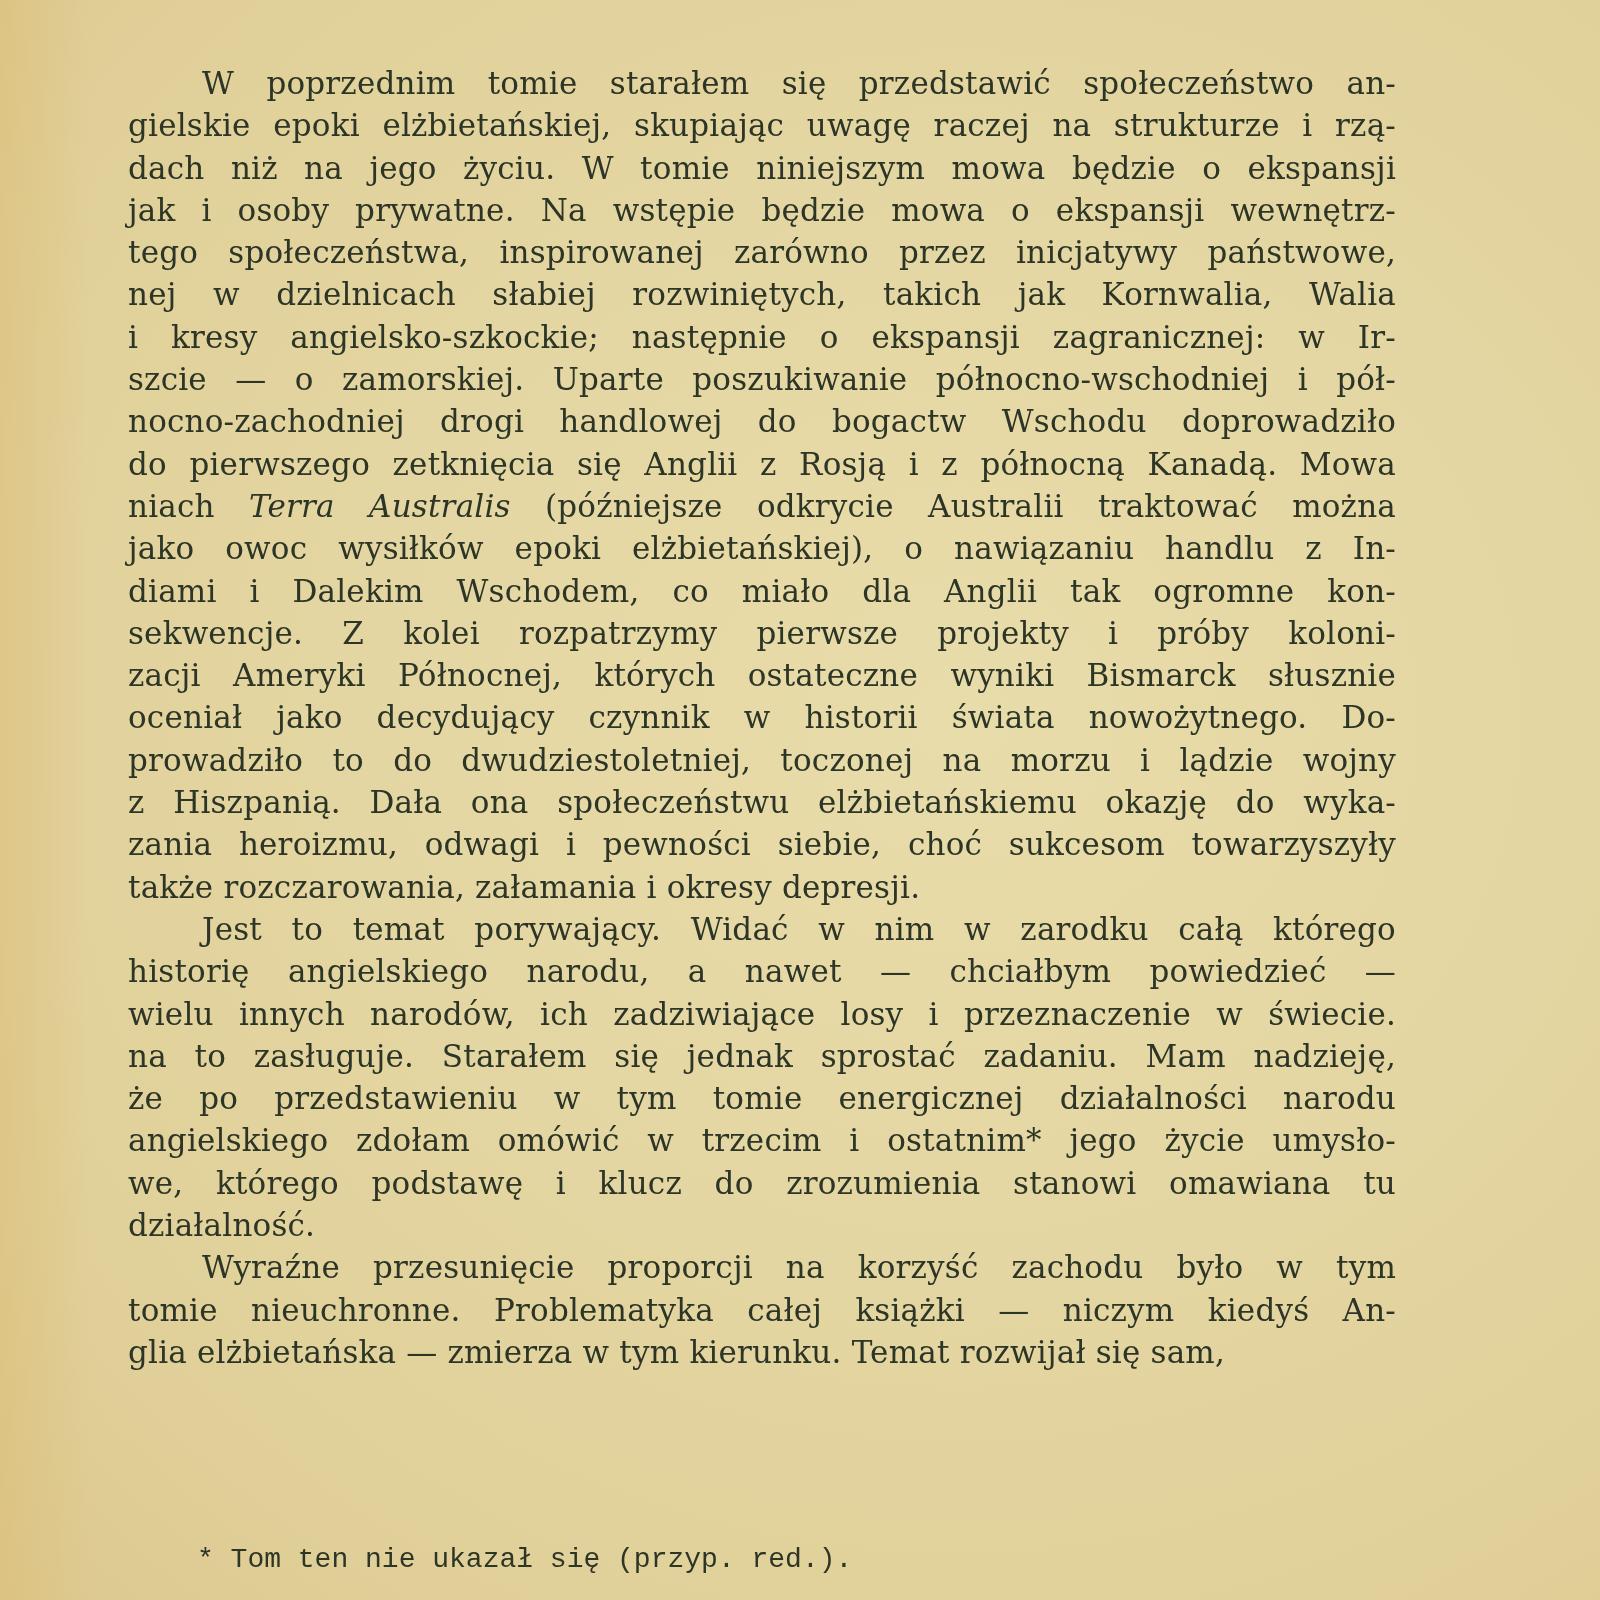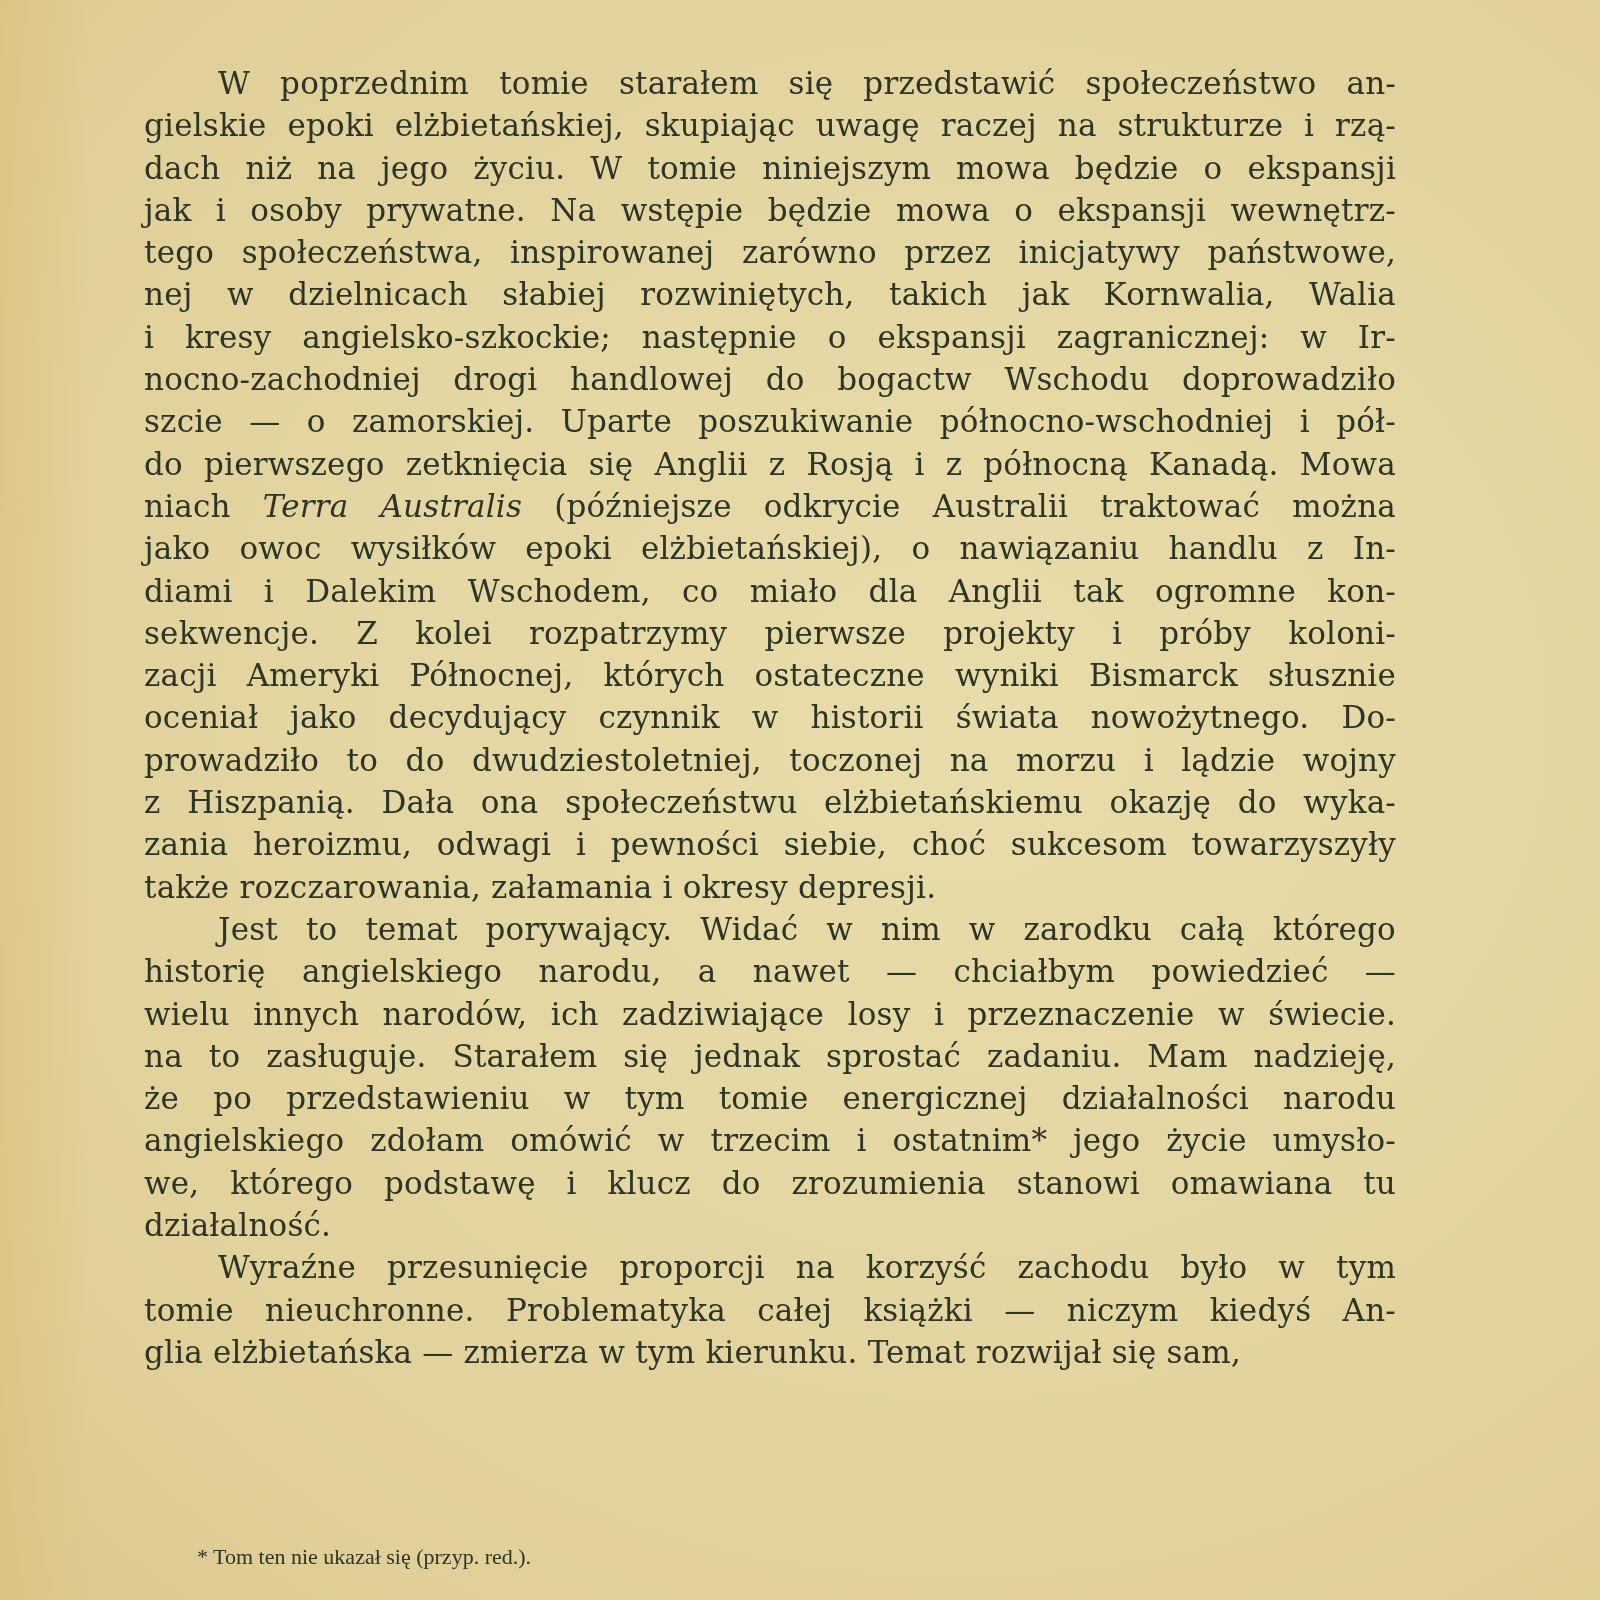--- a/index.html
+++ b/index.html
@@ -30,57 +30,56 @@
     font-size: 31px;
     letter-spacing: 0.2px;
   }
   .line {
     display: block;
     height: 42.3px;
     line-height: 42.3px;
     white-space: nowrap;
     text-align: justify;
     text-align-last: justify;
-    margin-left: 16px;
   }
   .line.indent {
     padding-left: 74px;
   }
   .line.last {
     text-align-last: left;
   }
   em {
     font-style: italic;
   }
   .footnote {
     position: absolute;
     left: 197px;
     top: 1544px;
-    font-family: Liberation Serif, serif;
-    font-size: 22px;
+    font-family: Liberation Mono, monospace;
+    font-size: 28px;
     color: #2c3526;
     white-space: nowrap;
   }
 </style>
 </head>
 <body>
 
 <div class="page-shade-left"></div>
 
 <div class="page" id="page">
     <div>
       <span class="line indent">W poprzednim tomie starałem się przedstawić społeczeństwo an-</span>
       <span class="line">gielskie epoki elżbietańskiej, skupiając uwagę raczej na strukturze i rzą-</span>
       <span class="line">dach niż na jego życiu. W tomie niniejszym mowa będzie o ekspansji</span>
       <span class="line">jak i osoby prywatne. Na wstępie będzie mowa o ekspansji wewnętrz-</span>
       <span class="line">tego społeczeństwa, inspirowanej zarówno przez inicjatywy państwowe,</span>
       <span class="line">nej w dzielnicach słabiej rozwiniętych, takich jak Kornwalia, Walia</span>
       <span class="line">i kresy angielsko-szkockie; następnie o ekspansji zagranicznej: w Ir-</span>
+      <span class="line">szcie — o zamorskiej. Uparte poszukiwanie północno-wschodniej i pół-</span>
       <span class="line">nocno-zachodniej drogi handlowej do bogactw Wschodu doprowadziło</span>
-      <span class="line">szcie — o zamorskiej. Uparte poszukiwanie północno-wschodniej i pół-</span>
       <span class="line">do pierwszego zetknięcia się Anglii z Rosją i z północną Kanadą. Mowa</span>
       <span class="line">niach <em>Terra Australis</em> (późniejsze odkrycie Australii traktować można</span>
       <span class="line">jako owoc wysiłków epoki elżbietańskiej), o nawiązaniu handlu z In-</span>
       <span class="line">diami i Dalekim Wschodem, co miało dla Anglii tak ogromne kon-</span>
       <span class="line">sekwencje. Z kolei rozpatrzymy pierwsze projekty i próby koloni-</span>
       <span class="line">zacji Ameryki Północnej, których ostateczne wyniki Bismarck słusznie</span>
       <span class="line">oceniał jako decydujący czynnik w historii świata nowożytnego. Do-</span>
       <span class="line">prowadziło to do dwudziestoletniej, toczonej na morzu i lądzie wojny</span>
       <span class="line">z Hiszpanią. Dała ona społeczeństwu elżbietańskiemu okazję do wyka-</span>
       <span class="line">zania heroizmu, odwagi i pewności siebie, choć sukcesom towarzyszyły</span>

